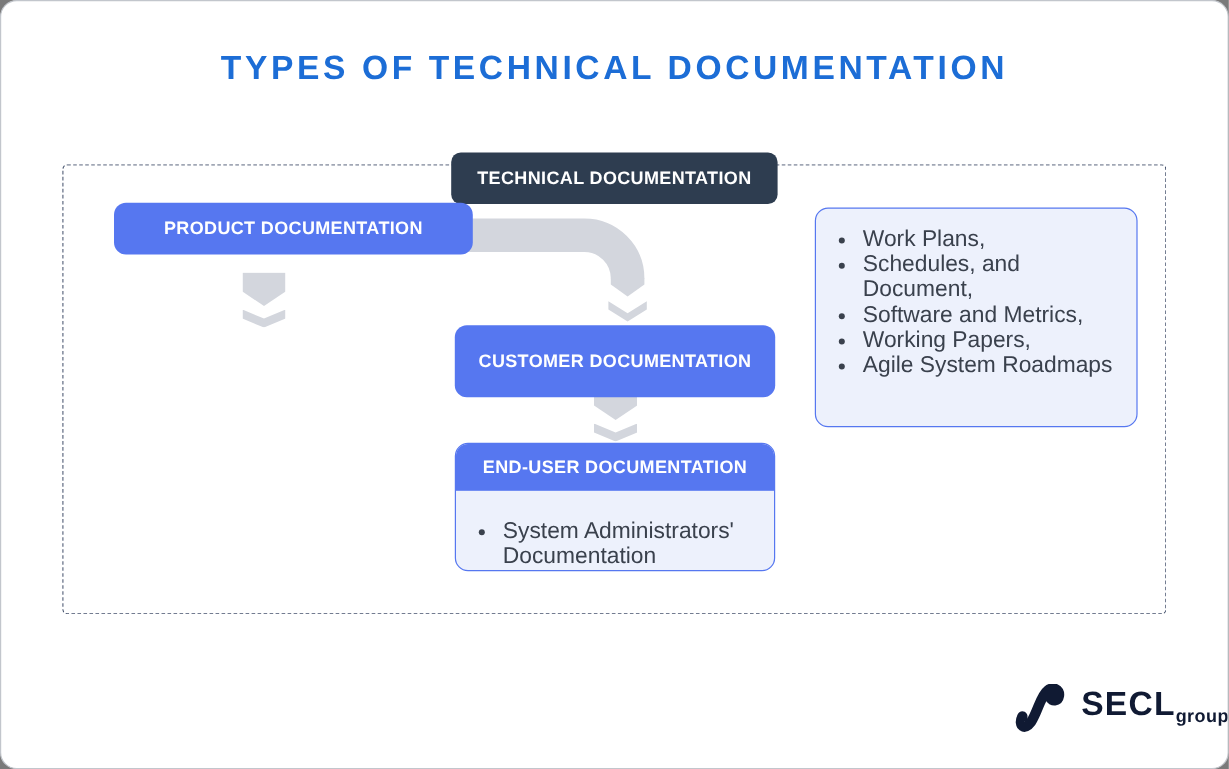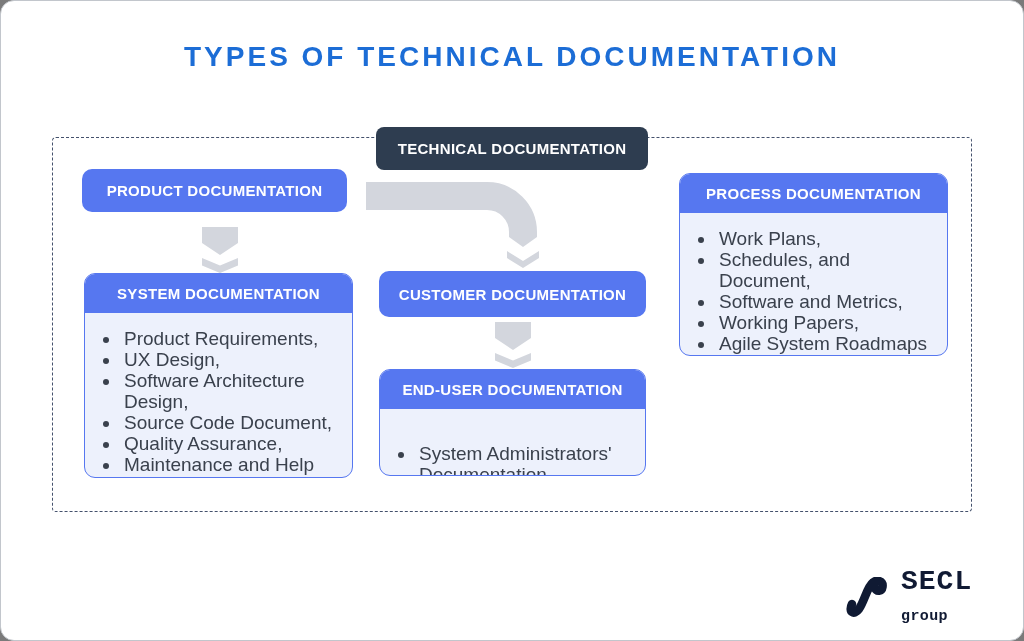--- a/index.html
+++ b/index.html
@@ -39,22 +39,22 @@
     color:#fff;font-weight:700;font-size:15px;letter-spacing:.3px;
     text-align:center;z-index:3;
   }
   .root-node{
     left:375px;top:115px;width:272px;height:43px;
     background:var(--dark-navy,#2e3d50);border-radius:8px;margin-top:11px;
   }
   .pill{
     background:var(--accent-blue,#5677f0);border-radius:10px;
   }
-  .pill.product{left:81px;top:168px;width:265px;height:43px;}
-  .pill.customer{left:378px;top:270px;width:267px;height:46px;}
+  .pill.product{left:94px;top:168px;width:299px;height:43px;}
+  .pill.customer{left:378px;top:270px;width:267px;height:60px;}
   .pipe-svg{position:absolute;left:0;top:0;z-index:2;pointer-events:none;}
   .pipe-stroke{fill:none;stroke:var(--arrow-gray,#d3d6dd);stroke-width:28px;}
   .pipe-fill{fill:var(--arrow-gray,#d3d6dd);}
   .flow-arrow{
     position:absolute;width:36px;display:flex;flex-direction:column;
     align-items:center;gap:3px;z-index:2;
   }
   .flow-arrow .book{
     width:36px;height:28px;background:var(--arrow-gray,#d3d6dd);
     clip-path:polygon(0 0,100% 0,100% 57%,50% 100%,0 57%);
@@ -75,35 +75,35 @@
   .panel.process{left:678px;top:172px;width:269px;height:183px;}
   .panel-header{
     height:40px;margin:-1px -1px 0 -1px;
     background:var(--accent-blue,#5677f0);
     display:flex;align-items:center;justify-content:center;
     color:#fff;font-weight:700;font-size:15px;letter-spacing:.3px;
   }
   .panel ul{
     margin:0;padding:15px 8px 0 36px;list-style:disc outside;
   }
-  .panel.enduser ul{padding-top:12px;margin-top:22px;}
+  .panel.enduser ul{padding-top:23px;}
   .panel li{
     font-size:19px;line-height:21px;color:var(--text-dark,#3a414d);
     padding-left:3px;
   }
   .logo{
     position:absolute;left:843px;top:569px;display:flex;
     align-items:center;gap:11px;z-index:3;
   }
   .logo-mark{display:block;}
   .logo-mark path{
     fill:none;stroke:var(--logo-navy,#101a33);
     stroke-width:8.5px;stroke-linecap:round;
   }
-  .logo-text{display:flex;flex-direction:column;font-family:Liberation Mono, monospace;}
+  .logo-text{display:flex;flex-direction:row;}
   .logo-brand{
     font-size:28px;font-weight:700;letter-spacing:1px;line-height:24px;
     color:var(--logo-navy,#101a33);
   }
   .logo-sub{
     font-size:15px;font-weight:700;letter-spacing:.4px;line-height:14px;
     color:var(--logo-navy,#101a33);
     margin-top:16px;
   }
 </style>
@@ -129,43 +129,31 @@
   <div class="flow-arrow a1">
     <div class="book"></div>
     <div class="chev"></div>
   </div>
 
   <div class="flow-arrow a2">
     <div class="book"></div>
     <div class="chev"></div>
   </div>
 
-  <div class="panel system">
-    <div class="panel-header">SYSTEM DOCUMENTATION</div>
-    <ul>
-        <li>Product Requirements,</li>
-        <li>UX Design,</li>
-        <li>Software Architecture Design,</li>
-        <li>Source Code Document,</li>
-        <li>Quality Assurance,</li>
-        <li>Maintenance and Help Guide</li>
-      </ul>
-  </div>
 
   <div class="node pill customer">CUSTOMER DOCUMENTATION</div>
 
   <div class="panel enduser">
     <div class="panel-header">END-USER DOCUMENTATION</div>
     <ul>
         <li>System Administrators' Documentation</li>
       </ul>
   </div>
 
   <div class="panel process">
-    <div class="panel-header">PROCESS DOCUMENTATION</div>
     <ul>
         <li>Work Plans,</li>
         <li>Schedules, and Document,</li>
         <li>Software and Metrics,</li>
         <li>Working Papers,</li>
         <li>Agile System Roadmaps</li>
       </ul>
   </div>
 
   <div class="logo">

